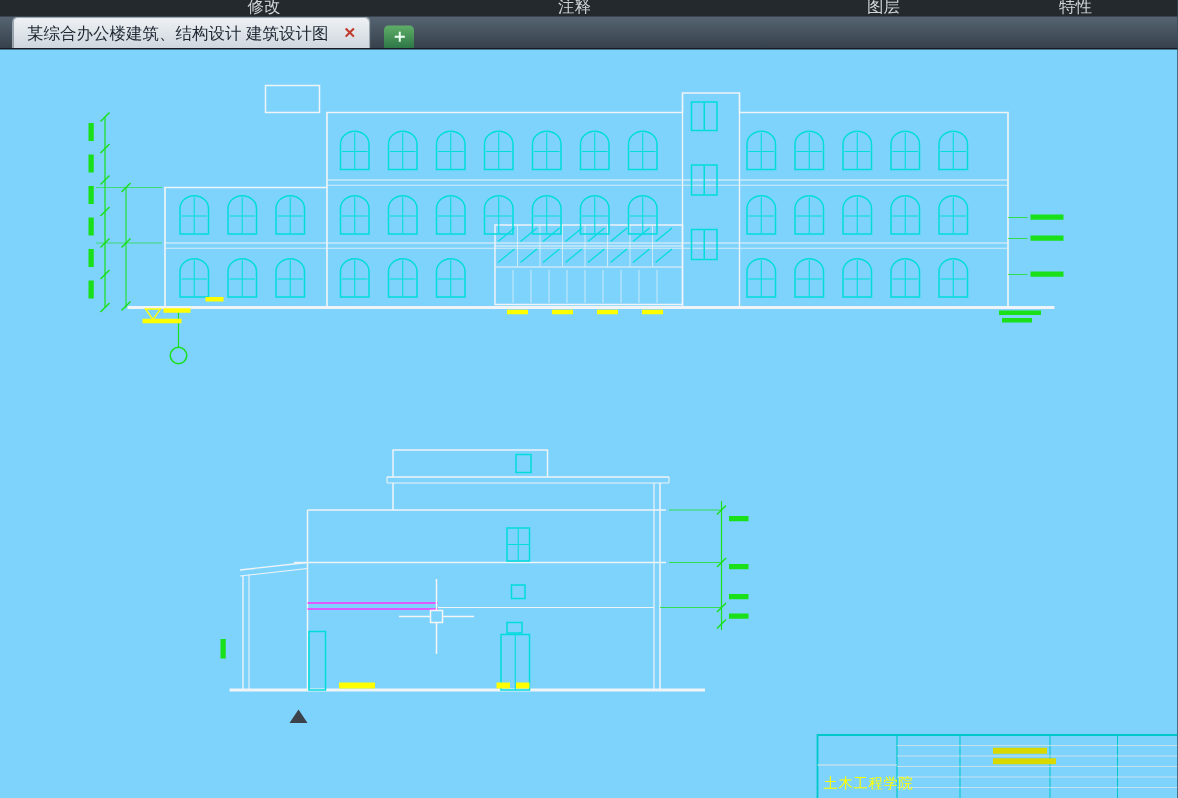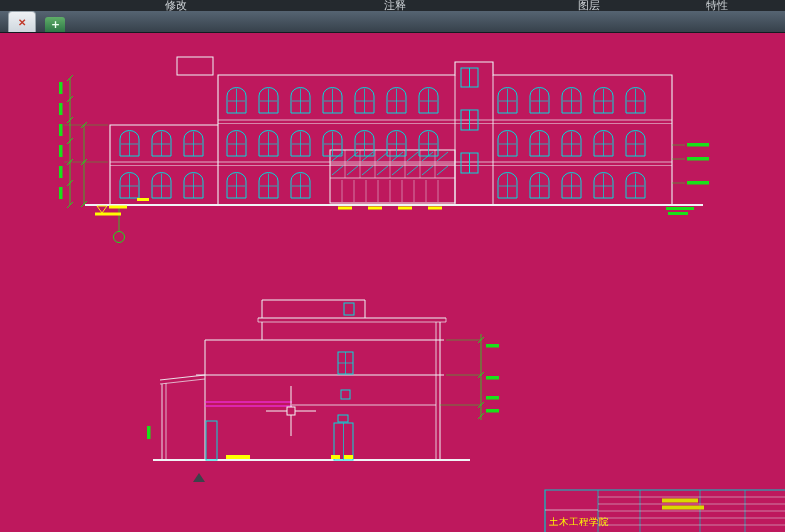--- a/index.html
+++ b/index.html
@@ -18,37 +18,38 @@
   .tab{height:21px;margin-left:8px;background:linear-gradient(#eef1f4,#cfd7de);
     border:1px solid #9aa5ad;border-bottom:none;border-radius:4px 4px 0 0;
     display:flex;align-items:center;gap:10px;padding:0 9px;
     font-size:11px;color:#1d2631;white-space:nowrap}
   .tab-close{color:#c0392b;font-size:10px;font-weight:bold;cursor:default}
   .newtab{width:20px;height:15px;margin-left:9px;margin-bottom:0;
     background:linear-gradient(#5fae68,#2e7747);border-radius:3px 3px 0 0;
     color:#eafff0;font-size:12px;line-height:15px;text-align:center;font-weight:bold}
 
   
-  .canvas{position:absolute;top:33px;left:0;width:785px;height:499px;background:#be185d}
+  .canvas{position:absolute;top:33px;left:0;width:785px;height:499px;background:#7dd3fc}
   .canvas svg{display:block}
 </style>
 </head>
 <body>
 
 <div class="screen">
 
   <div class="menubar">
     <span style="left:165px">修改</span>
-    <span style="left:384px">注释</span>
+    <span style="left:372px">注释</span>
     <span style="left:578px">图层</span>
     <span style="left:706px">特性</span>
   </div>
 
   <div class="tabbar">
     <div class="tab">
+      <span>某综合办公楼建筑、结构设计 建筑设计图</span>
       <span class="tab-close">✕</span>
     </div>
     <div class="newtab">＋</div>
   </div>
 
   <div class="canvas">
     <svg width="785" height="499" viewBox="0 33 785 499" xmlns="http://www.w3.org/2000/svg">
       <defs>
 
         <g id="aw">

